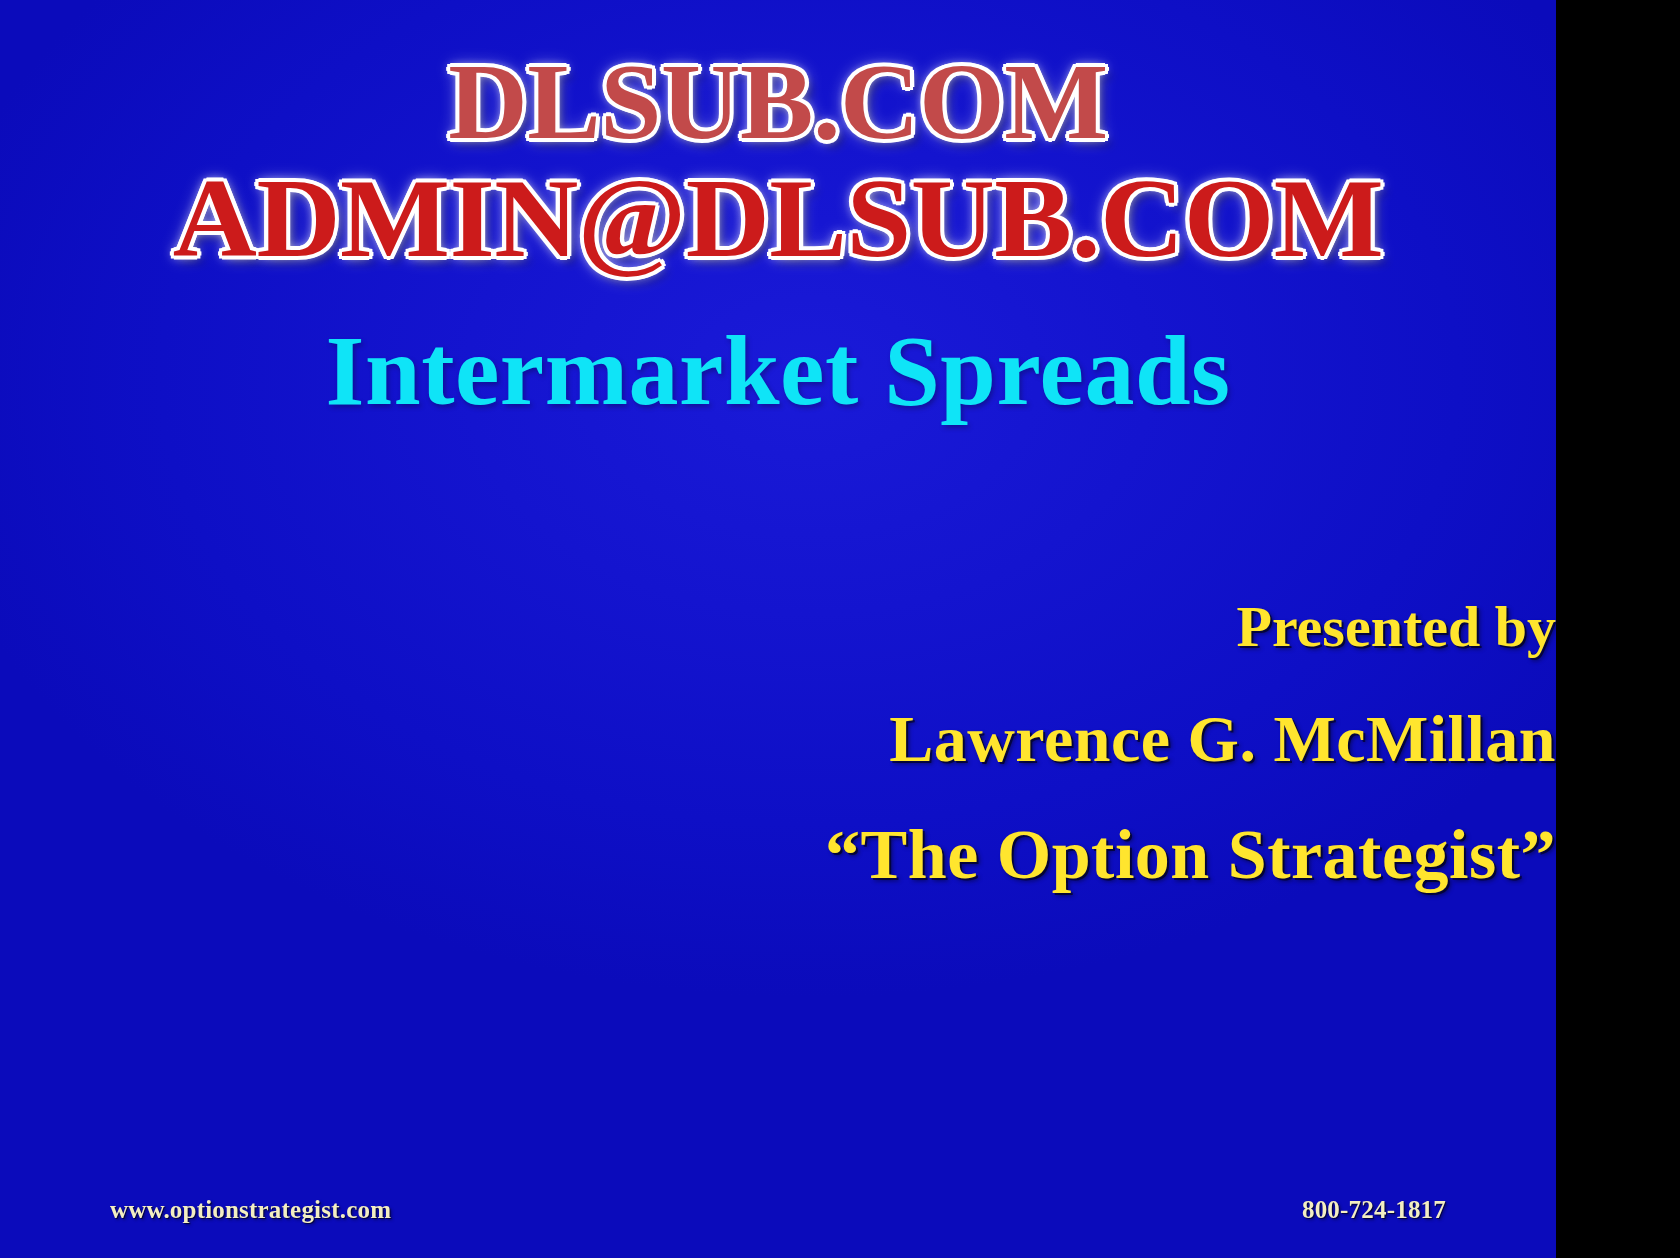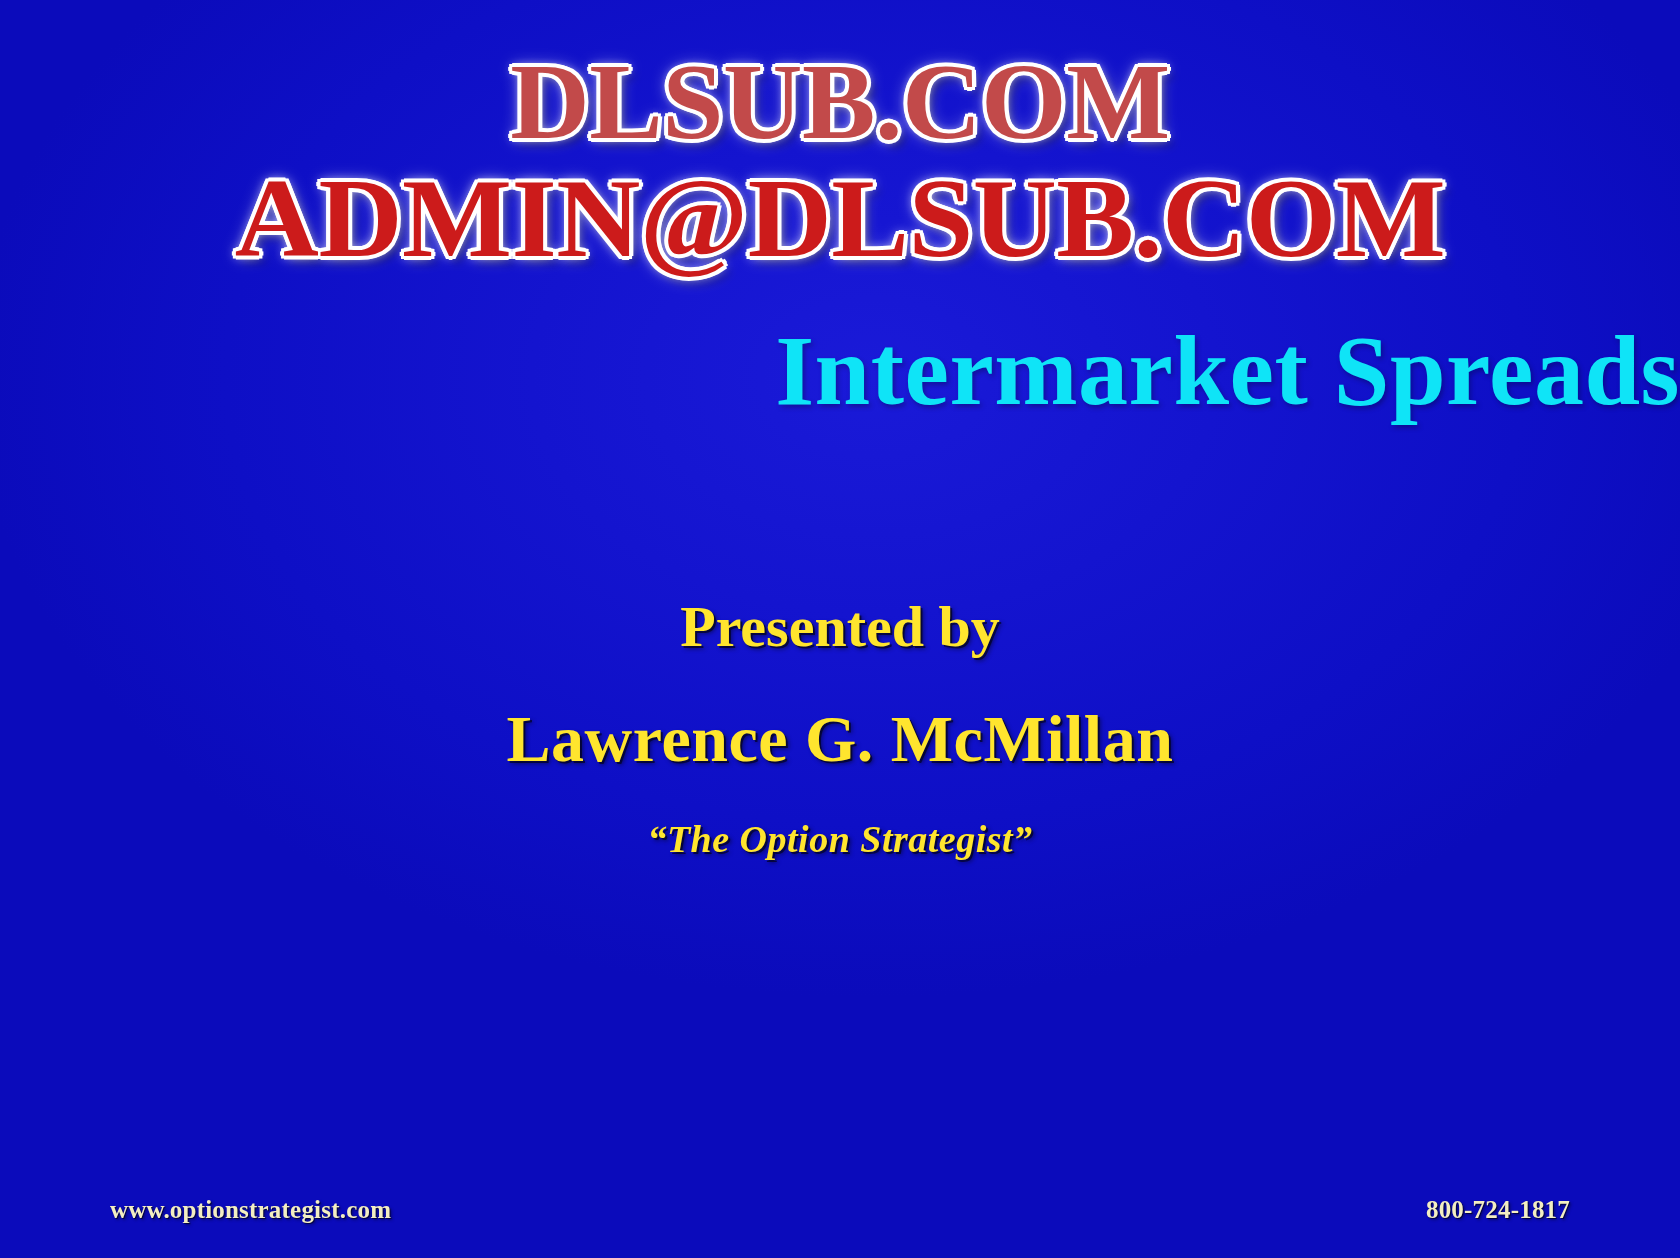--- a/index.html
+++ b/index.html
@@ -4,21 +4,21 @@
 <title>Intermarket Spreads</title>
 <style>
   html, body {
     margin: 0;
     padding: 0;
     background: #000;
   }
 
   .slide {
     position: relative;
-    width: 1680px;
+    width: 1556px;
     height: 1258px;
     overflow: hidden;
     background-color: #0f10ca;
     background-image: radial-gradient(ellipse 900px 620px at 52% 30%,
                         #1a1ad8 0%,
                         #1414cf 38%,
                         #0e0fc6 72%,
                         #0b0bbb 100%);
     font-family: "Liberation Serif", "DejaVu Serif", serif;
     -webkit-font-smoothing: antialiased;
@@ -70,21 +70,21 @@
        0 0 18px rgba(255,255,255,0.5),
        6px 7px 9px rgba(0,0,0,0.42);
   }
 
   
   .slide-title {
     position: absolute;
     left: 0;
     right: 0;
     top: 318px;
-    text-align: right;
+    text-align: center;
     font-family: "Liberation Serif", "DejaVu Serif", serif;
     font-weight: bold;
     font-size: 100px;
     line-height: 1.05;
     color: #0fe4f7;
     letter-spacing: 0.5px;
     white-space: nowrap;
     text-shadow: 2px 3px 5px rgba(0,0,0,0.28);
   }
 
@@ -101,37 +101,37 @@
   .presenter-name,
   .presenter-tagline {
     display: block;
     font-family: "Liberation Serif", "DejaVu Serif", serif;
     font-weight: bold;
     color: #ffe52e;
     white-space: nowrap;
     text-shadow:
       2px 2px 0 rgba(0,0,0,0.55),
       3px 3px 4px rgba(0,0,0,0.45);
+    text-align: right;
   }
 
   .presented-by {
     font-size: 58px;
     line-height: 1.0;
   }
 
   .presenter-name {
     font-size: 66px;
     line-height: 1.0;
     margin-top: 50px;
     letter-spacing: 0.5px;
   }
 
   .presenter-tagline {
-    font-size: 38px;
-    font-style: italic;
+    font-size: 70px;
     line-height: 1.0;
     margin-top: 48px;
     letter-spacing: 0.5px;
   }
 
   
   .slide-footer {
     position: absolute;
     left: 110px;
     right: 110px;

